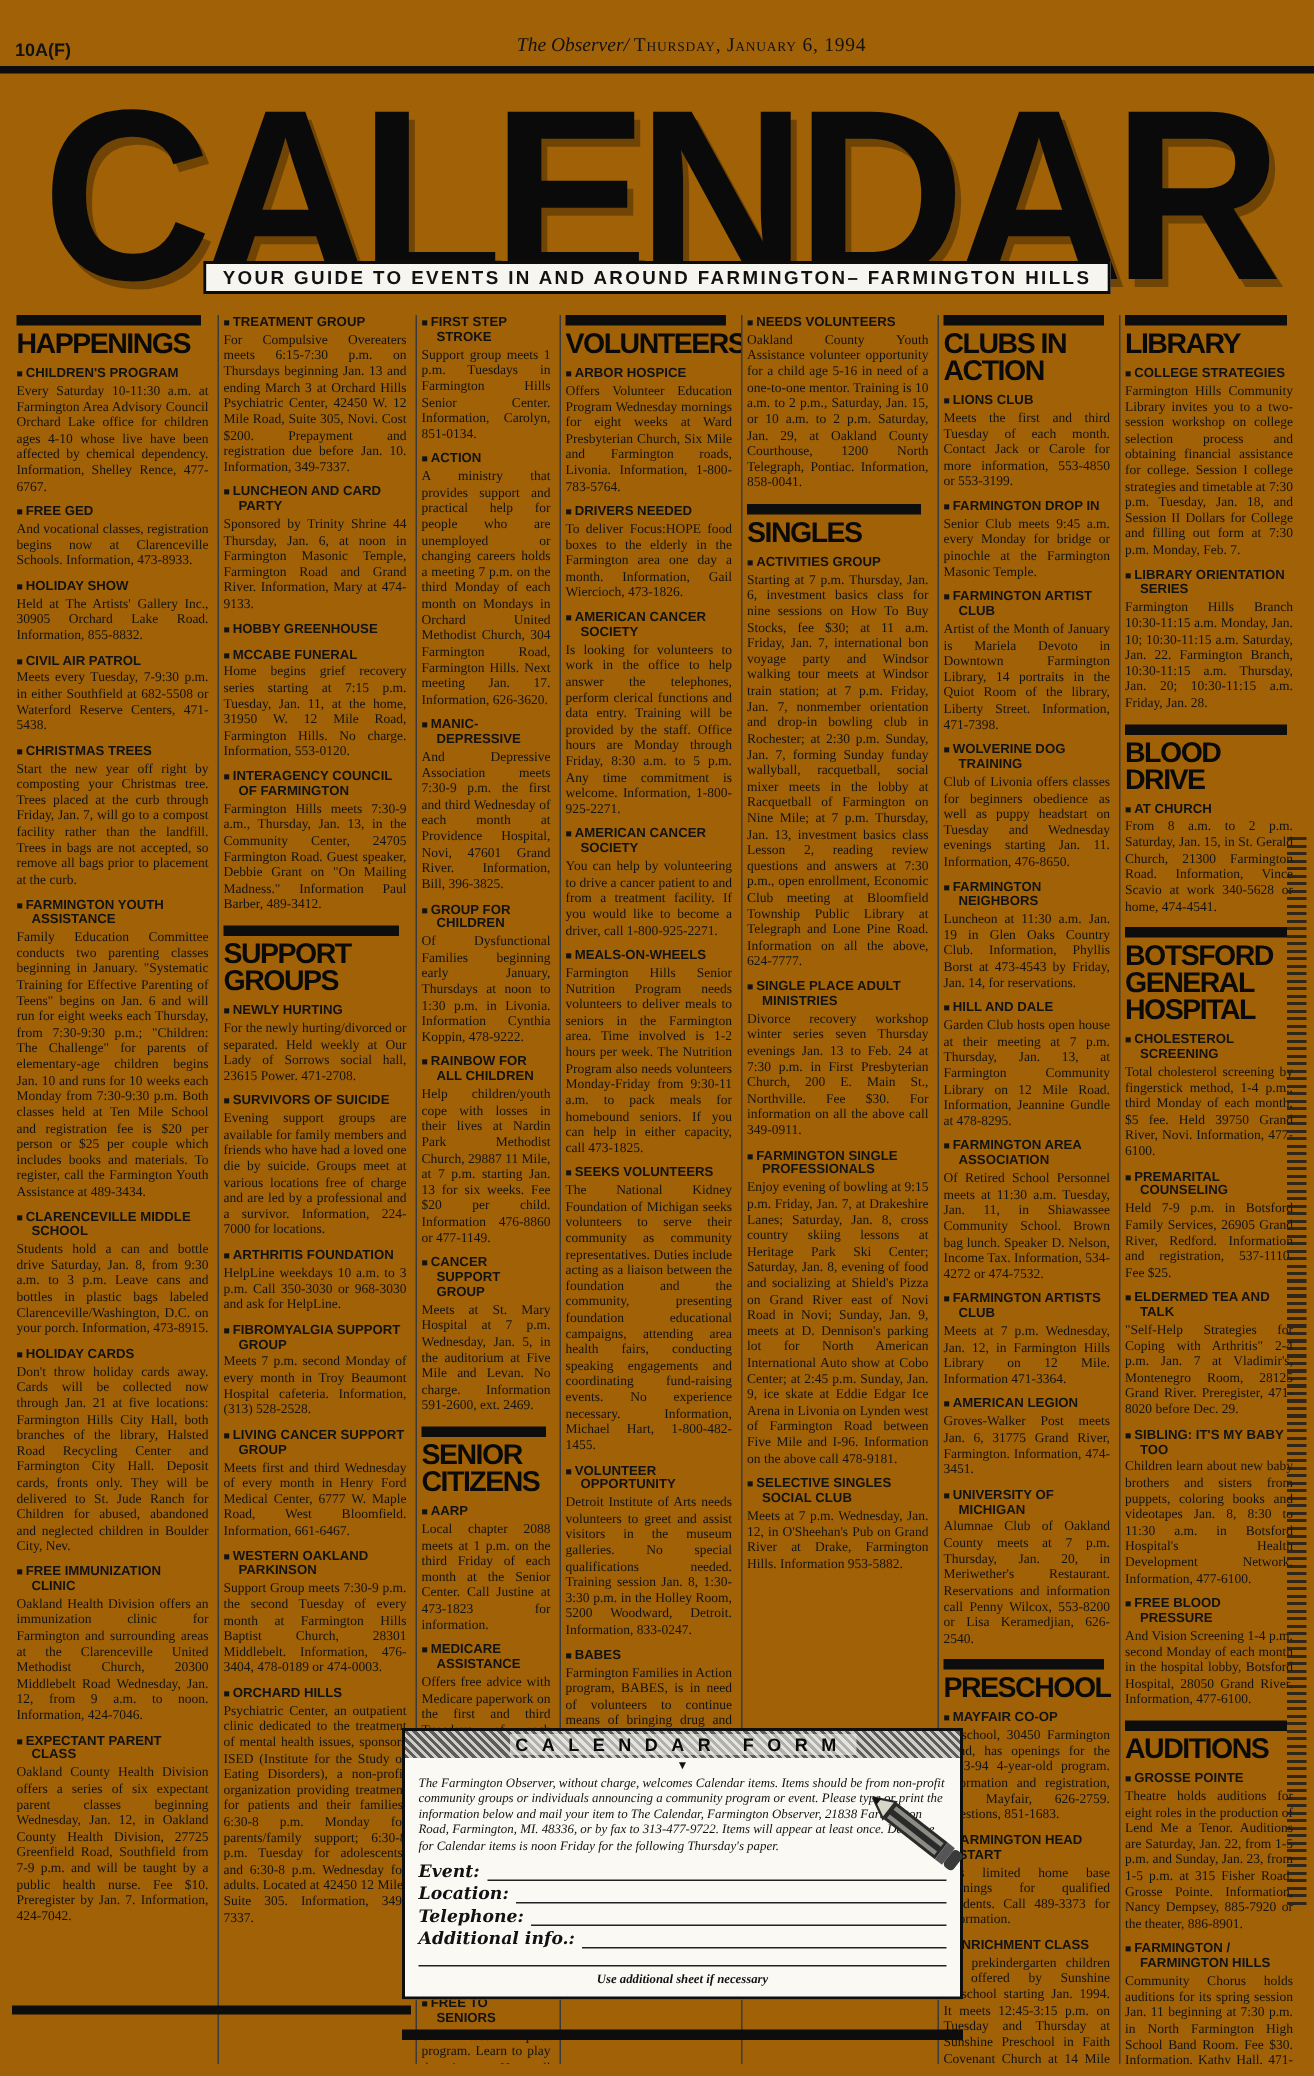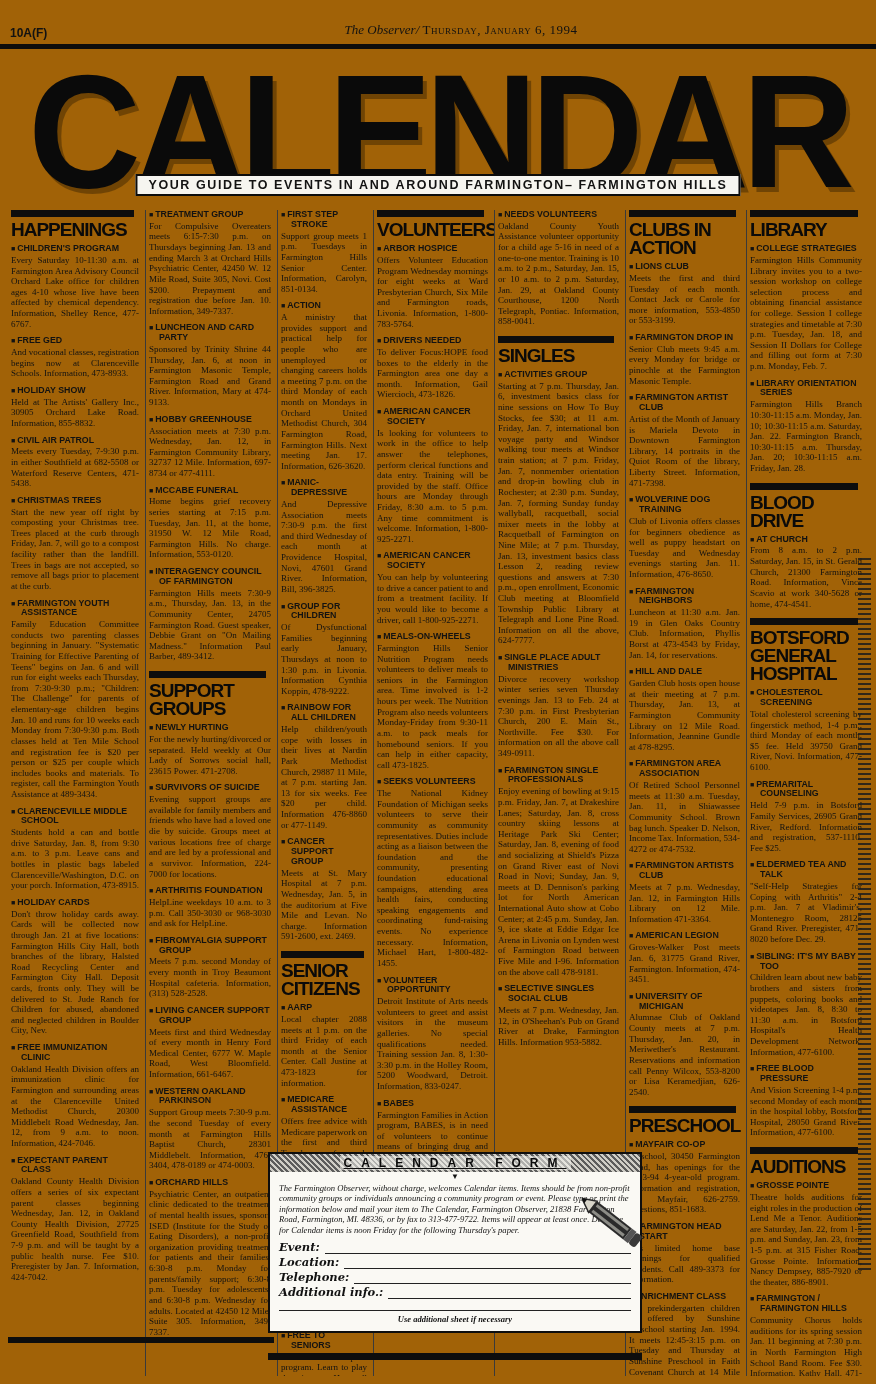--- a/index.html
+++ b/index.html
@@ -27,21 +27,21 @@
   .col > .secbar:first-child{margin-top:0;}
   .sechead{font:700 19px/0.95 "Liberation Sans",sans-serif;letter-spacing:-1px;color:#0a0a0a;margin:0 0 5px;transform-origin:left top;}
   .item{margin-bottom:7px;}
   .ititle{font:700 8.8px/1.12 "Liberation Sans",sans-serif;padding-left:10px;text-indent:-10px;margin-bottom:1px;}
   .ititle .bullet{font-size:7px;}
   .ibody{font:9px/1.18 "Liberation Serif",serif;text-align:justify;}
   
   #coupon{position:absolute;left:268px;top:1152px;width:374px;background:#faf9f4;border:2px solid #0e0e0e;
           box-sizing:border-box;padding:5px 9px 7px;z-index:5;}
   .band{margin:-5px -9px 2px;height:18px;background:repeating-linear-gradient(45deg,#5c5c5c 0 2px,#cfcdc6 2px 4px);
-        display:flex;align-items:center;justify-content:center;text-decoration:underline;}
+        display:flex;align-items:center;justify-content:center;}
   .band span{font:700 12px "Liberation Sans",sans-serif;letter-spacing:9px;color:#0a0a0a;background:rgba(246,245,240,.55);padding:0 4px;}
   .pointer{text-align:center;font-size:8px;line-height:6px;margin-bottom:3px;}
   .intro{font:italic 8.6px/1.22 "Liberation Serif",serif;margin-bottom:5px;}
   .frow{display:flex;align-items:flex-end;margin-bottom:1px;}
   .flabel{font:italic 700 11.5px "DejaVu Serif",serif;white-space:nowrap;}
   .fline{flex:1;border-bottom:1px solid #222;margin-left:5px;height:11px;}
   .fullline{border-bottom:1px solid #222;height:10px;margin-bottom:3px;}
   .note{font:italic 700 8.5px "Liberation Serif",serif;text-align:center;}
   .pencil{position:absolute;right:-8px;top:52px;transform:rotate(38deg);}
   
@@ -116,21 +116,20 @@
         <div class="item">
           <div class="ititle"><span class="bullet">■ </span>TREATMENT GROUP</div>
           <div class="ibody">For Compulsive Overeaters meets 6:15-7:30 p.m. on Thursdays beginning Jan. 13 and ending March 3 at Orchard Hills Psychiatric Center, 42450 W. 12 Mile Road, Suite 305, Novi. Cost $200. Prepayment and registration due before Jan. 10. Information, 349-7337.</div>
         </div>
         <div class="item">
           <div class="ititle"><span class="bullet">■ </span>LUNCHEON AND CARD PARTY</div>
           <div class="ibody">Sponsored by Trinity Shrine 44 Thursday, Jan. 6, at noon in Farmington Masonic Temple, Farmington Road and Grand River. Information, Mary at 474-9133.</div>
         </div>
         <div class="item">
           <div class="ititle"><span class="bullet">■ </span>HOBBY GREENHOUSE</div>
-          <div class="ibody">Association meets at 7:30 p.m. Wednesday, Jan. 12, in Farmington Community Library, 32737 12 Mile. Information, 697-8734 or 477-4111.</div>
         </div>
         <div class="item">
           <div class="ititle"><span class="bullet">■ </span>MCCABE FUNERAL</div>
           <div class="ibody">Home begins grief recovery series starting at 7:15 p.m. Tuesday, Jan. 11, at the home, 31950 W. 12 Mile Road, Farmington Hills. No charge. Information, 553-0120.</div>
         </div>
         <div class="item">
           <div class="ititle"><span class="bullet">■ </span>INTERAGENCY COUNCIL OF FARMINGTON</div>
           <div class="ibody">Farmington Hills meets 7:30-9 a.m., Thursday, Jan. 13, in the Community Center, 24705 Farmington Road. Guest speaker, Debbie Grant on "On Mailing Madness." Information Paul Barber, 489-3412.</div>
         </div>
         <div class="secbar"></div>

